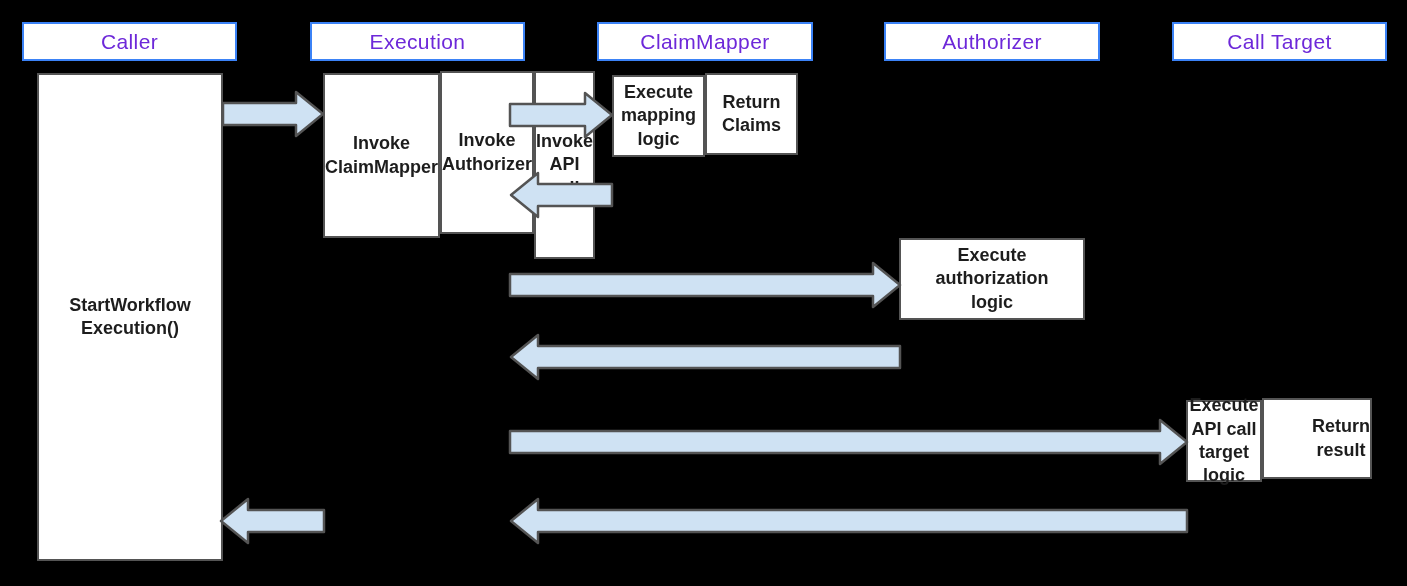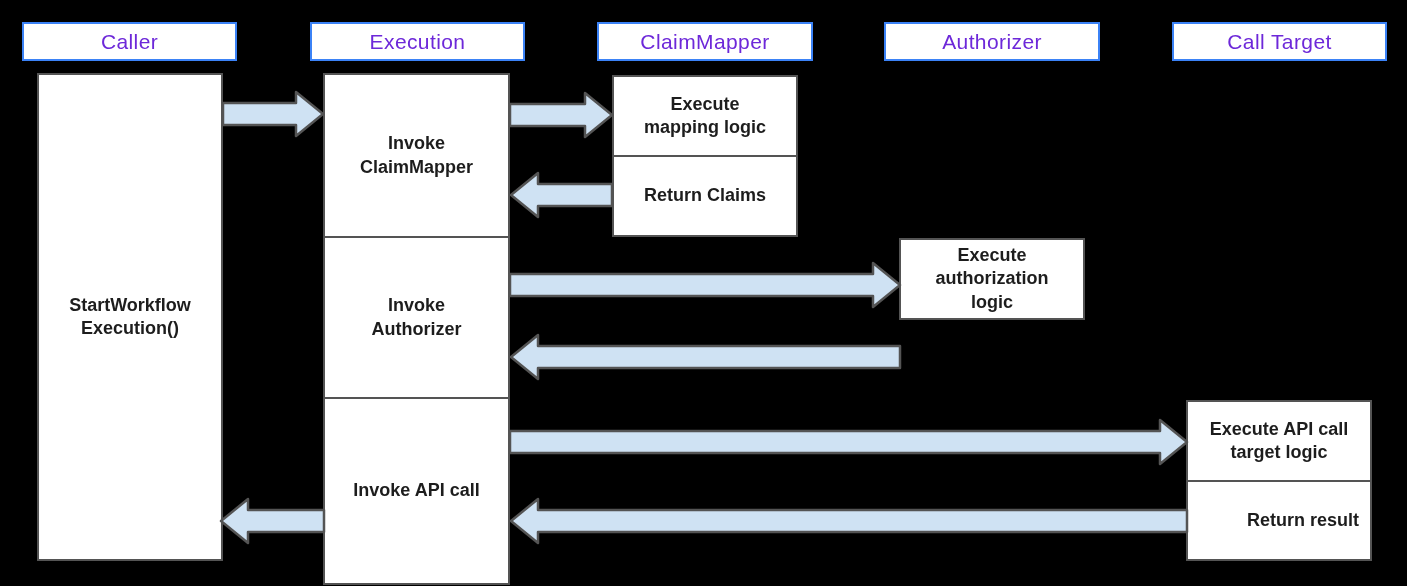--- a/index.html
+++ b/index.html
@@ -26,21 +26,21 @@
     border: 2px solid #545454;
     box-sizing: border-box;
     display: flex; align-items: center; justify-content: center;
     text-align: center;
     font-size: 18px; font-weight: 700;
     color: #1d1d1d;
     line-height: 1.3;
   }
   .box .txt { white-space: pre-line; }
   .single { position: absolute; }
-  .stack { position: absolute; display: flex; flex-direction: column; }
+  .stack { position: absolute; display: flex; flex-direction: row; }
   .stack .box { width: 100%; }
   .stack .box + .box { margin-top: -2px; }
   #arrow-layer { position: absolute; left: 0; top: 0; }
   #arrow-layer polygon { stroke: #545454; stroke-width: 2.5; fill: #cfe2f3; stroke-linejoin: round; }
 </style>
 </head>
 <body>
 
 <div class="hdr" style="left:22px;  width:215px;">
     <span>Caller</span>

